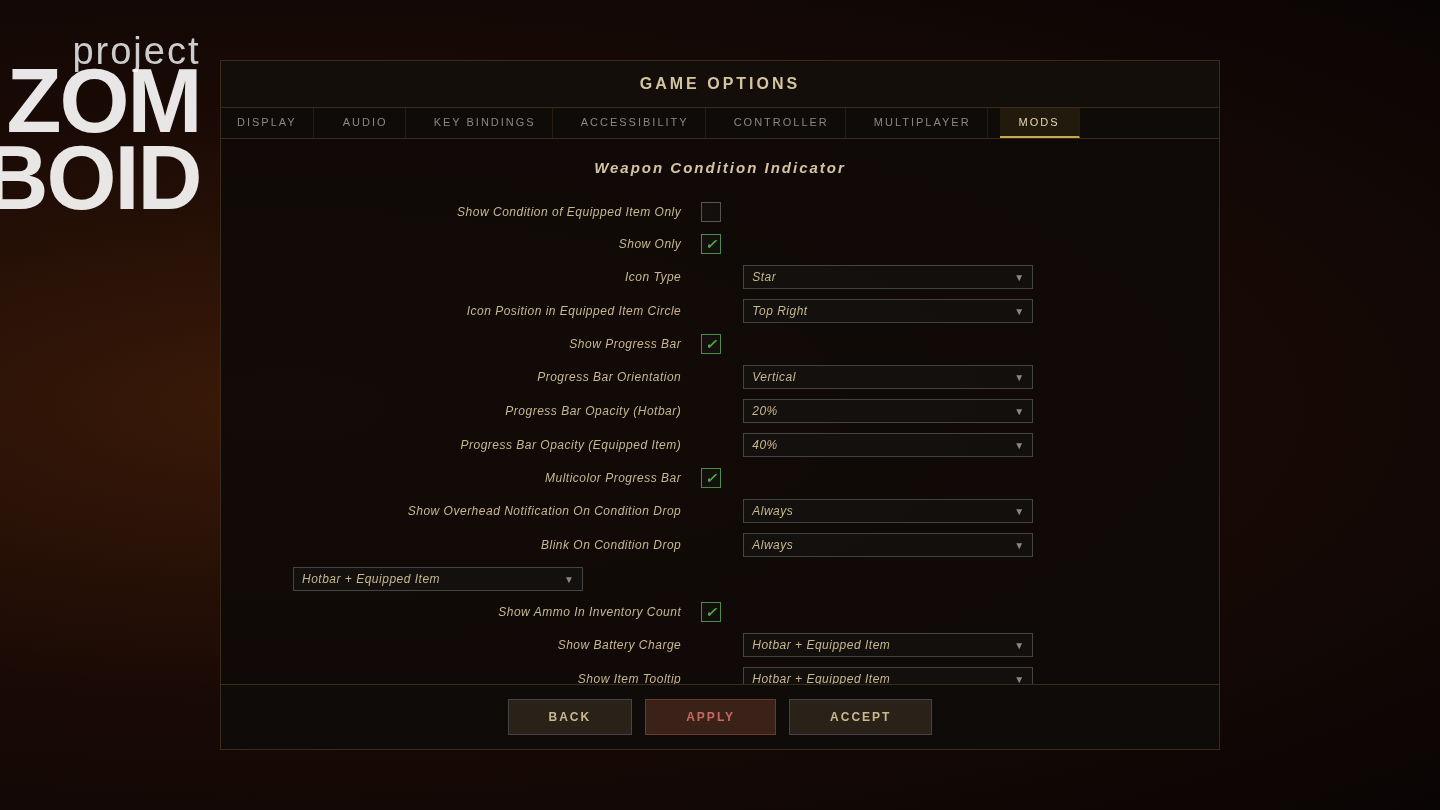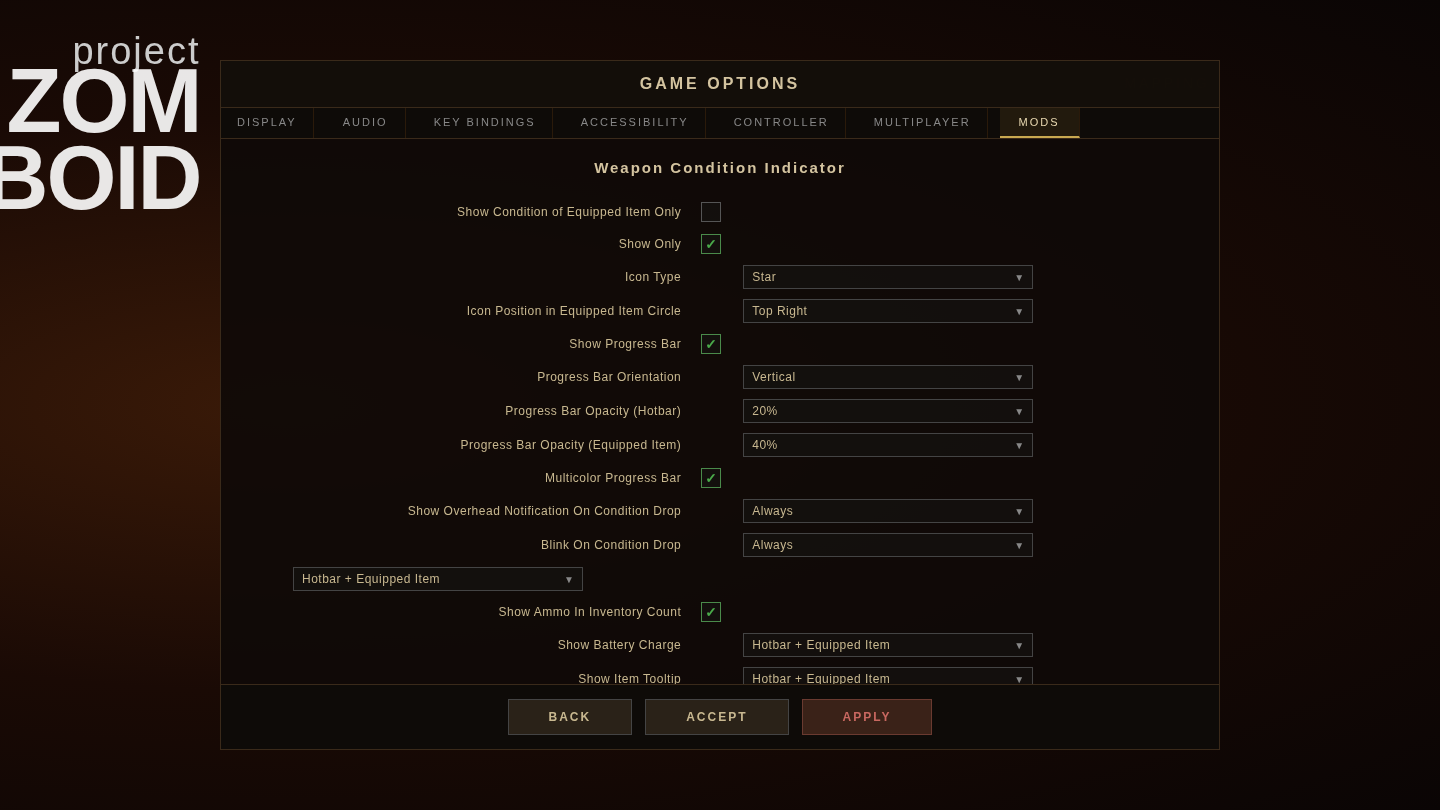--- a/index.html
+++ b/index.html
@@ -117,20 +117,21 @@
       color: #e8d8b0;
       background: rgba(40, 30, 15, 0.8);
       border-bottom: 2px solid #c8a850;
     }
 
     
     .content {
       flex: 1;
       overflow-y: auto;
       padding: 20px 30px;
+      font-style: italic;
     }
 
     .section-title {
       color: #d4c4a0;
       font-size: 15px;
       letter-spacing: 2px;
       margin-bottom: 20px;
       text-align: center;
       font-weight: 600;
     }
@@ -407,17 +408,17 @@
               <span class="dropdown-text">Hotbar + Equipped Item</span>
               <span class="dropdown-arrow">▼</span>
             </div>
           </div>
         </div>
       </div>
   </div>
 
   <div class="dialog-footer">
     <button class="btn btn-back">BACK</button>
+    <button class="btn btn-apply">APPLY</button>
     <button class="btn btn-accept">ACCEPT</button>
-    <button class="btn btn-apply">APPLY</button>
   </div>
 
 </div>
 
 </body></html>

